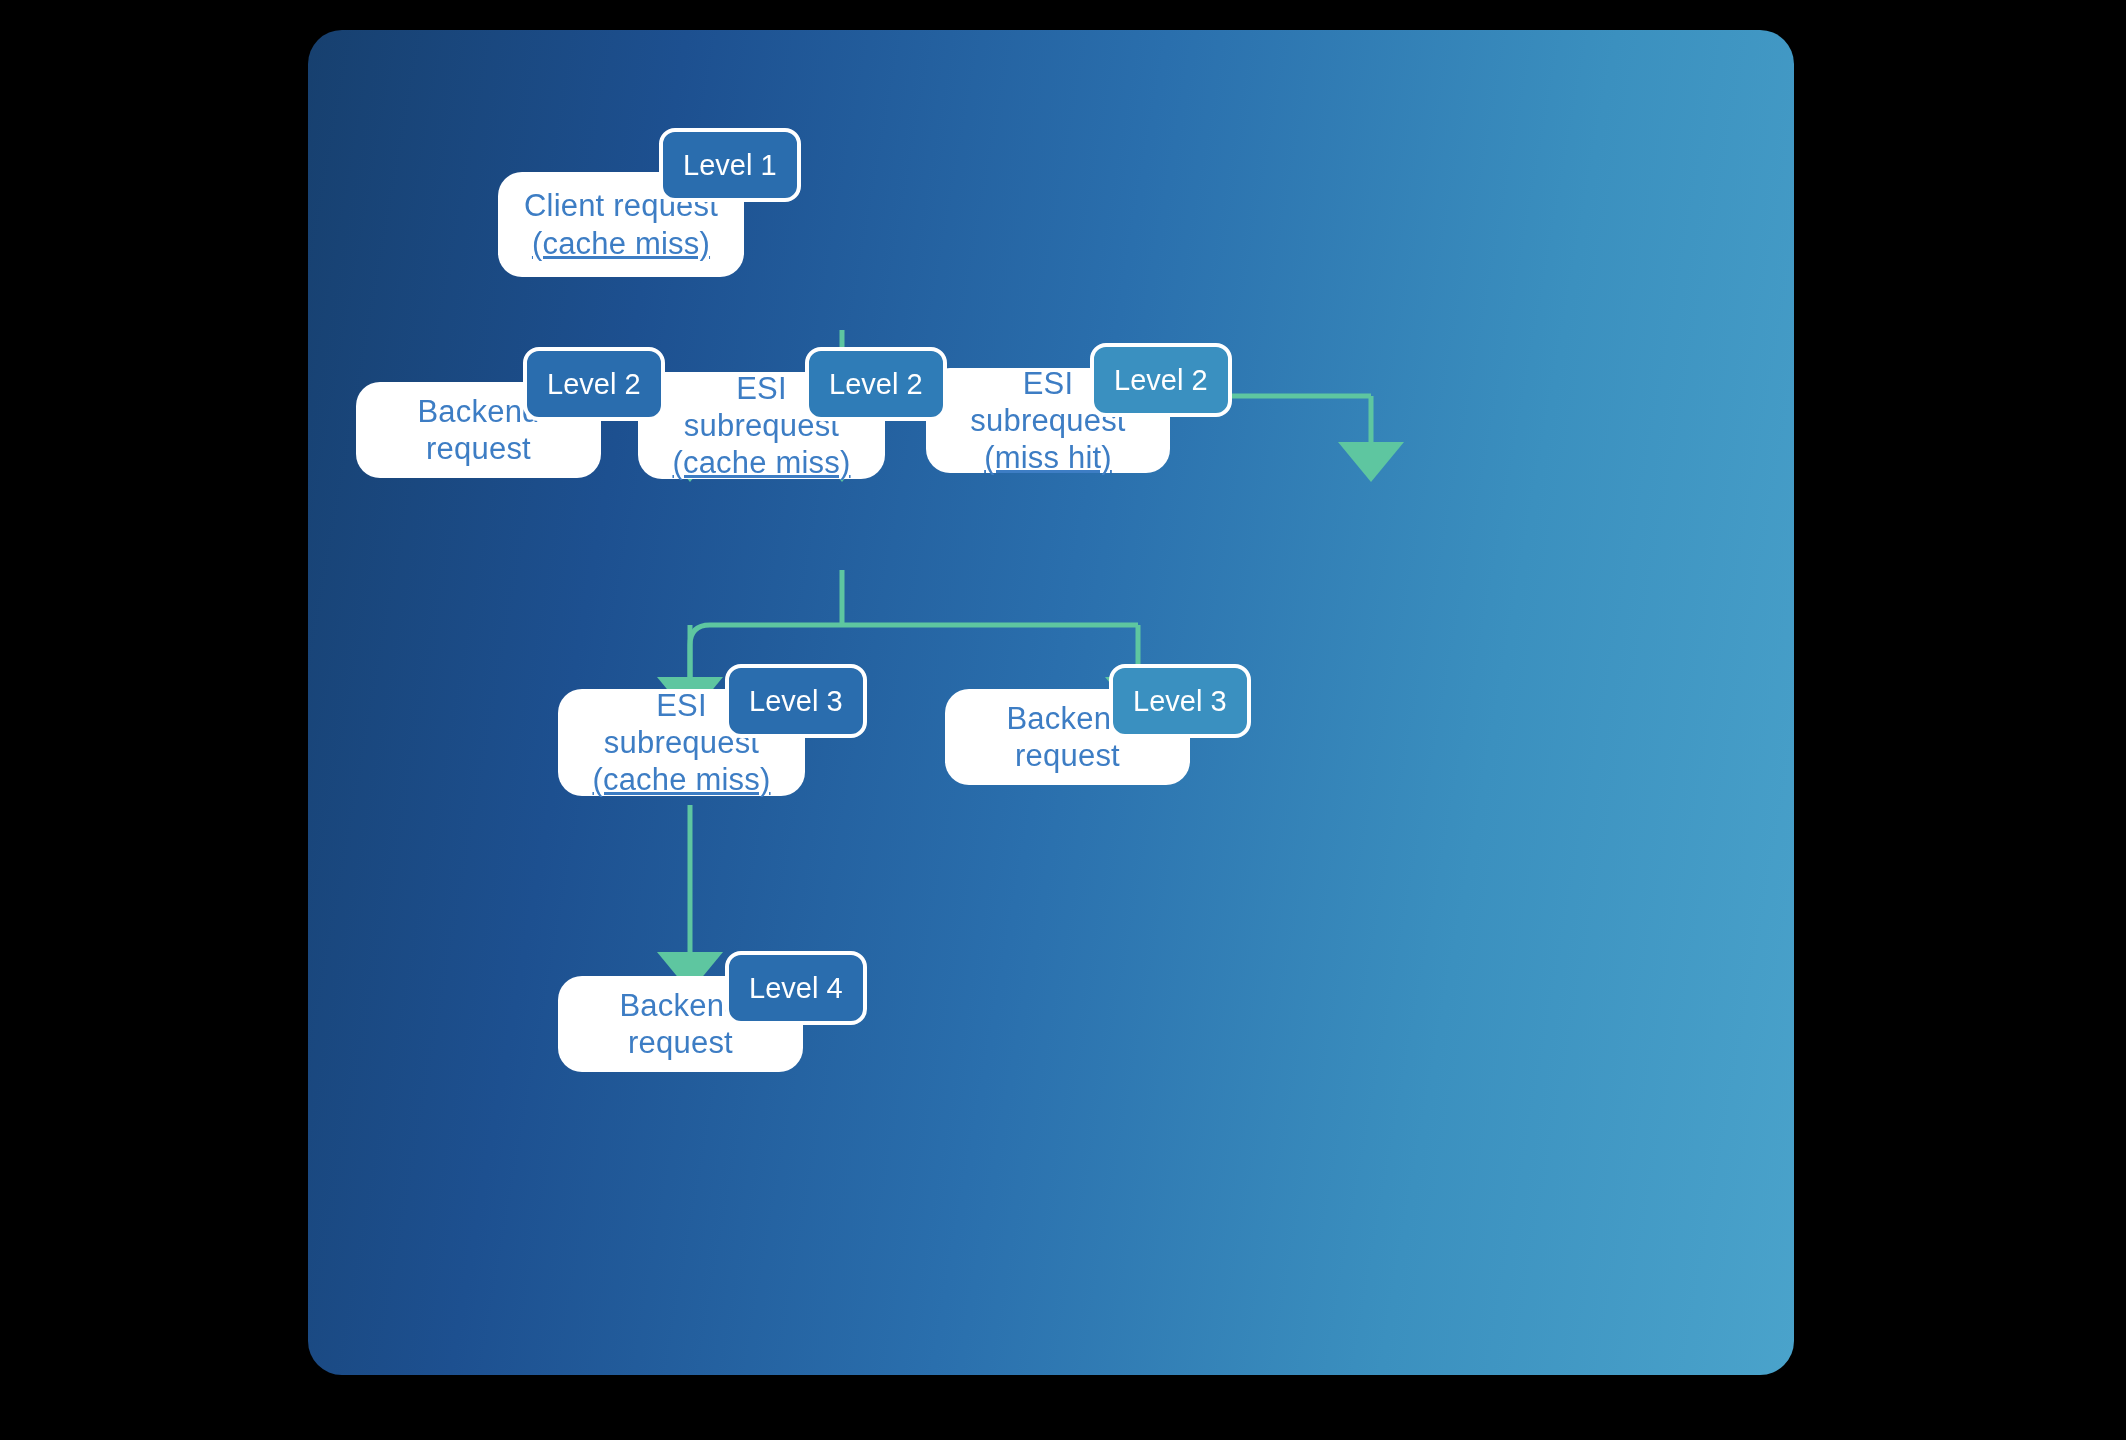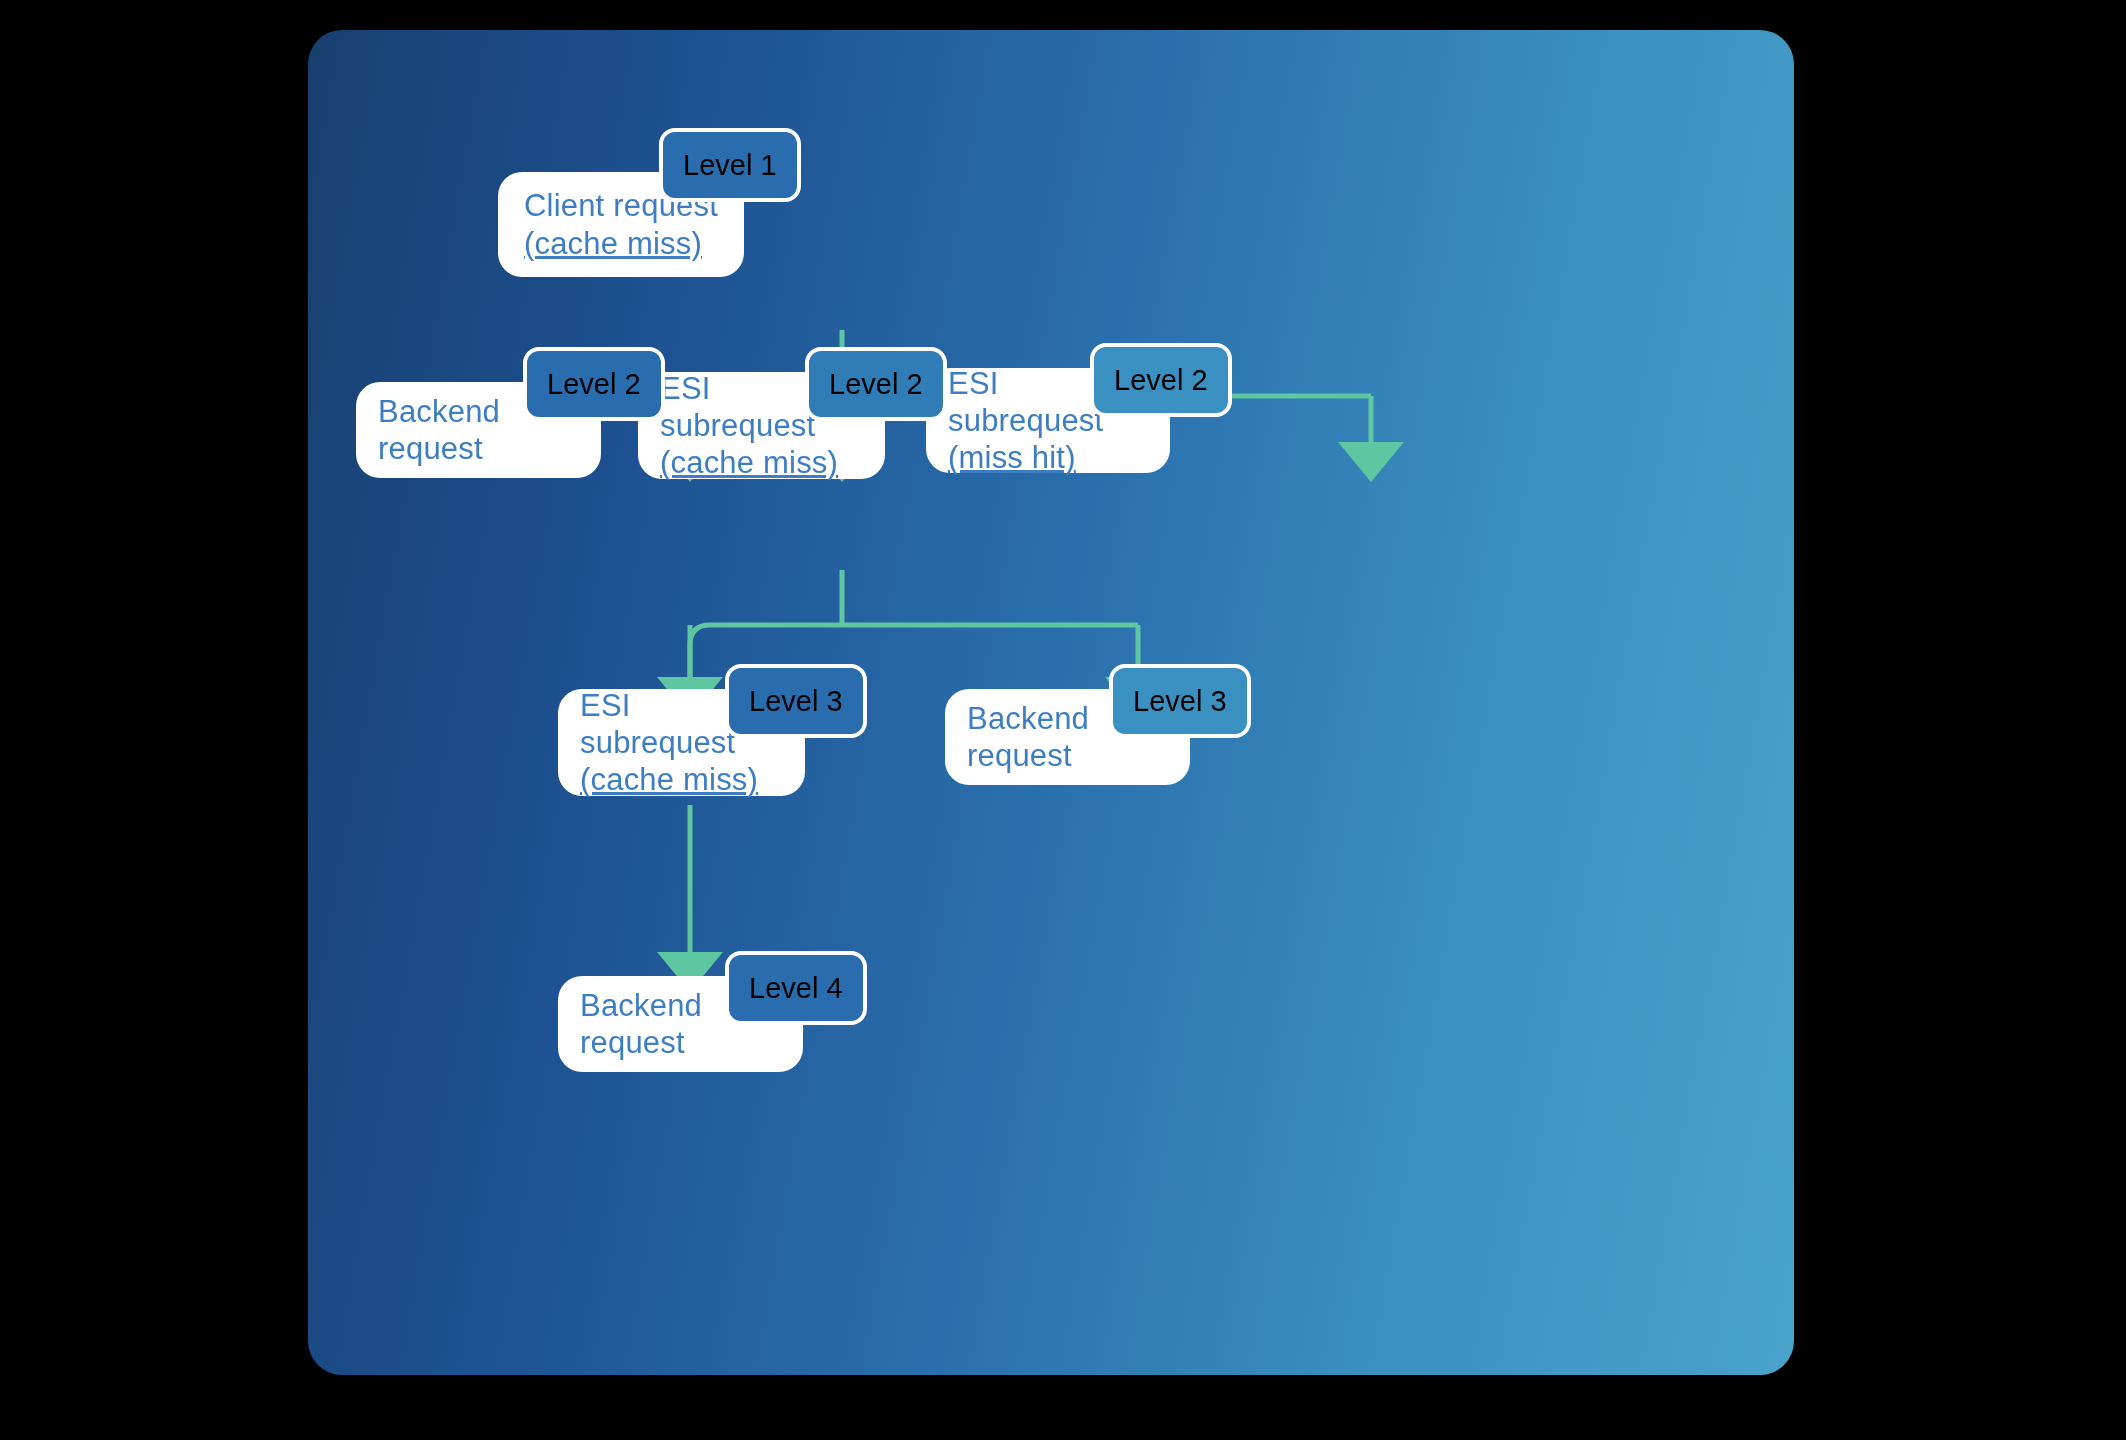--- a/index.html
+++ b/index.html
@@ -48,21 +48,21 @@
     position: absolute;
   }
 
   .card {
     position: absolute;
     background: #ffffff;
     border-radius: 24px;
     display: flex;
     align-items: center;
     justify-content: center;
-    text-align: left;
+    text-align: center;
     color: #3d7dc4;
     font-size: 31px;
     line-height: 1.2;
     letter-spacing: .2px;
     box-sizing: border-box;
     padding: 6px 22px;
     z-index: 2;
   }
   .card .lines {
     display: block;
@@ -70,21 +70,21 @@
   .card .l2 {
     display: block;
     text-decoration: underline;
   }
 
   .badge {
     position: absolute;
     background: #2a74b4;
     border: 4px solid #ffffff;
     border-radius: 16px;
-    color: #000000;
+    color: #ffffff;
     font-size: 29px;
     line-height: 1;
     display: flex;
     align-items: center;
     justify-content: center;
     box-sizing: border-box;
     padding: 8px 20px;
     height: 74px;
     z-index: 3;
     white-space: nowrap;

